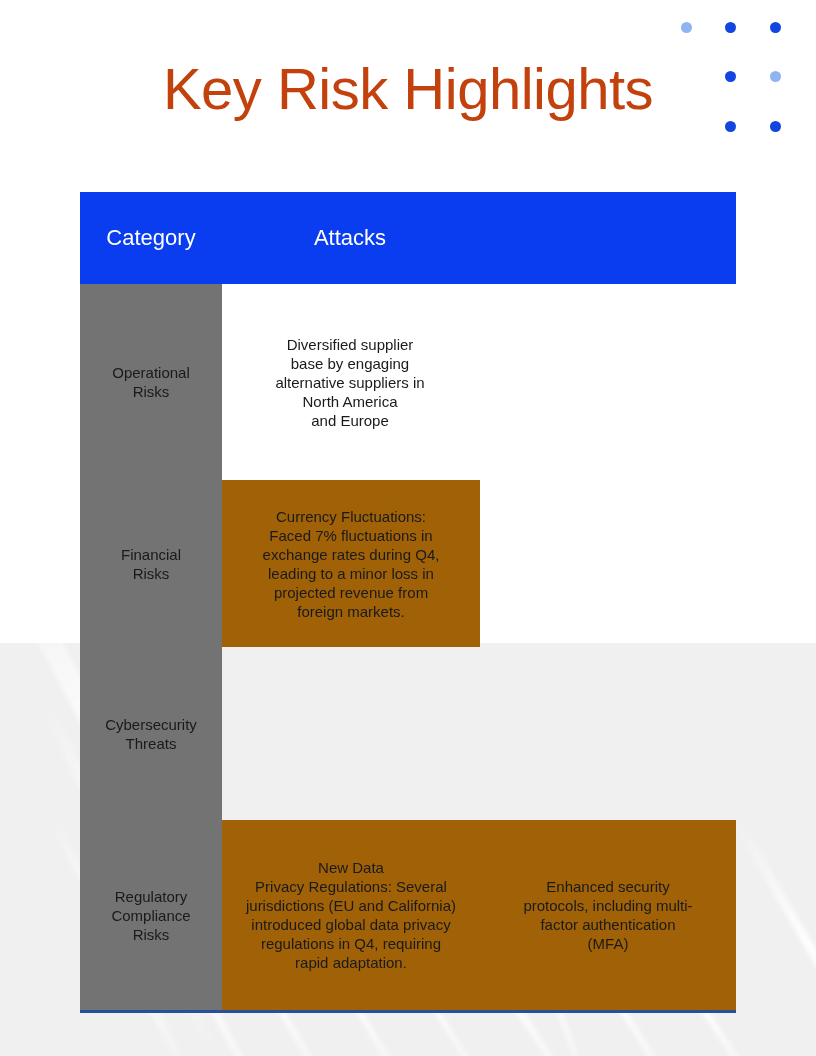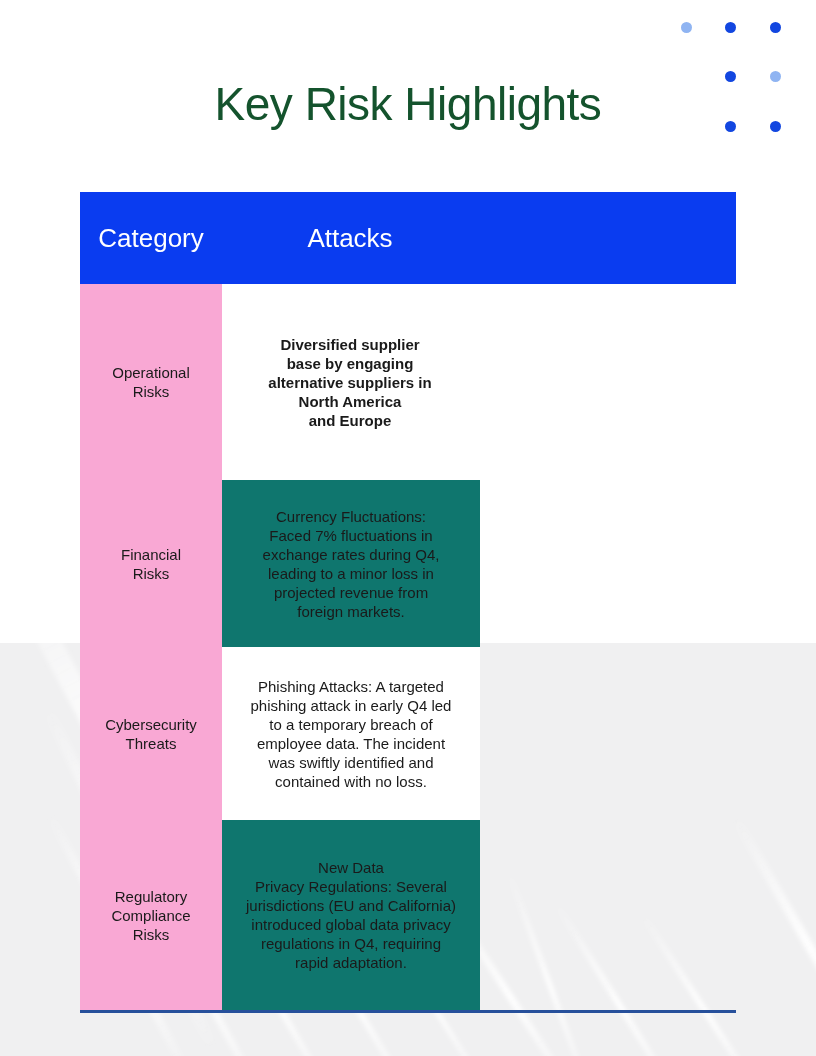--- a/index.html
+++ b/index.html
@@ -46,28 +46,28 @@
     position: absolute;
     width: 11px;
     height: 11px;
     border-radius: 50%;
   }
 
   
   #page-title {
     position: absolute;
     left: 80px;
-    top: 66px;
+    top: 51px;
     width: 656px;
     text-align: center;
-    font-size: 46px;
+    font-size: 58px;
     font-weight: 400;
     line-height: 76px;
     letter-spacing: -0.5px;
-    color: #14532d;
+    color: #c2410c;
     z-index: 3;
     white-space: nowrap;
   }
 
   
   #risk-table {
     position: absolute;
     left: 80px;
     top: 192px;
     width: 656px;
@@ -77,49 +77,49 @@
   .t-header {
     display: flex;
     background: #0A3CF0;
     height: 92px;
   }
   .t-header .th {
     display: flex;
     align-items: center;
     justify-content: center;
     color: #ffffff;
-    font-size: 26px;
+    font-size: 22px;
     font-weight: 400;
     line-height: 26px;
   }
 
   .t-row { display: flex; }
 
   .td {
     display: flex;
     align-items: center;
     justify-content: center;
     text-align: center;
     font-size: 15px;
     line-height: 19px;
     color: #1a1a1a;
     padding: 14px 10px;
   }
 
   
   .c1 { width: 142px; flex: 0 0 142px; }
   .c2 { width: 258px; flex: 0 0 258px; }
-  .c3 { width: 256px; flex: 0 0 256px; font-weight: bold; }
-
-  
-  .t-row .c1 { background: #f9a8d4; }
+  .c3 { width: 256px; flex: 0 0 256px; }
+
+  
+  .t-row .c1 { background: #737373; }
 
   
   .row-white .c2, .row-white .c3 { background: #ffffff; }
-  .row-gray  .c2, .row-gray  .c3 { background: #0f766e; }
+  .row-gray  .c2, .row-gray  .c3 { background: #a16207; }
 
   .r1 { height: 196px; }
   .r2 { height: 167px; }
   .r3 { height: 173px; }
   .r4 { height: 190px; }
 
   .t-footer {
     height: 5px;
     border-top: 3px solid #27509B;
     background: transparent;
@@ -185,38 +185,36 @@
 Faced 7% fluctuations in
 exchange rates during Q4,
 leading to a minor loss in
 projected revenue from
 foreign markets.</div>
   </div>
 
   <div class="t-row row-white r3">
     <div class="td c1 cell-text">Cybersecurity
 Threats</div>
-    <div class="td c2 cell-text">Phishing Attacks: A targeted
-phishing attack in early Q4 led
-to a temporary breach of
-employee data. The incident
-was swiftly identified and
-contained with no loss.</div>
   </div>
 
   <div class="t-row row-gray r4">
     <div class="td c1 cell-text">Regulatory
 Compliance
 Risks</div>
     <div class="td c2 cell-text">New Data
 Privacy Regulations: Several
 jurisdictions (EU and California)
 introduced global data privacy
 regulations in Q4, requiring
 rapid adaptation.</div>
+    <div class="td c3 cell-text">Enhanced security
+protocols, including multi-
+factor authentication
+(MFA)</div>
   </div>
 
   <div class="t-footer">
     <div class="seg c1"></div>
     <div class="seg c2"></div>
     <div class="seg c3"></div>
   </div>
 
 </div>
 

